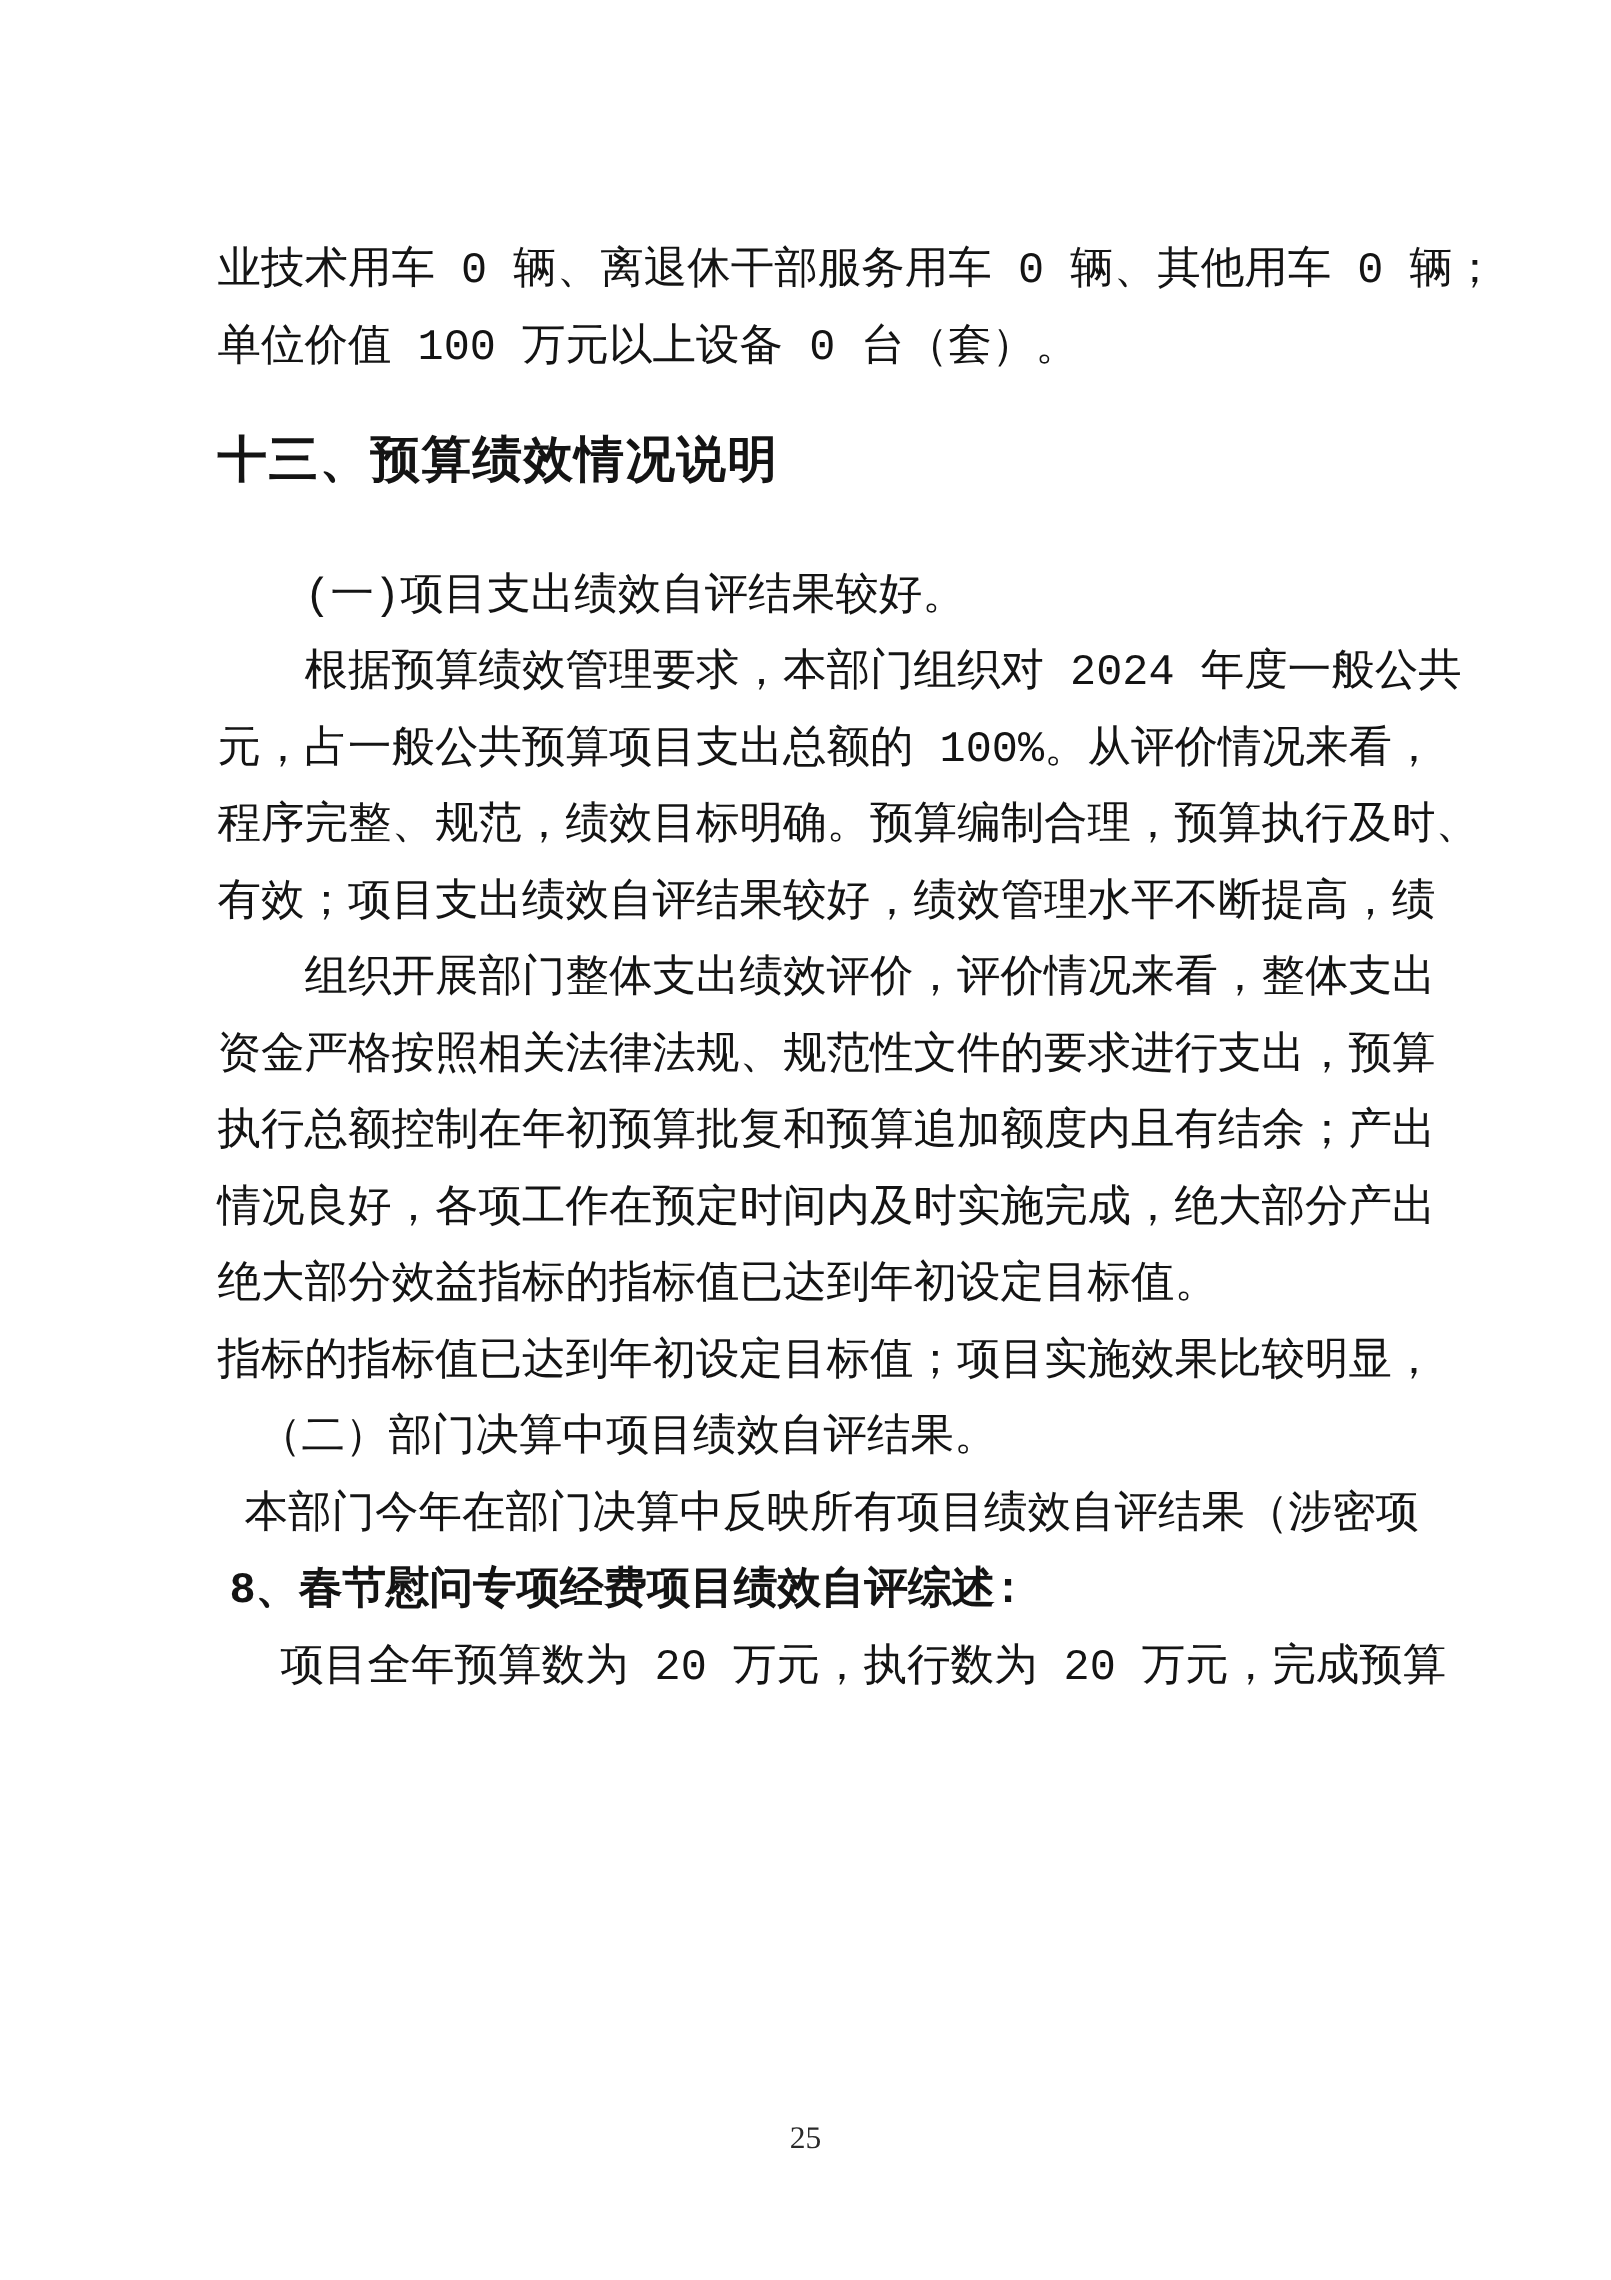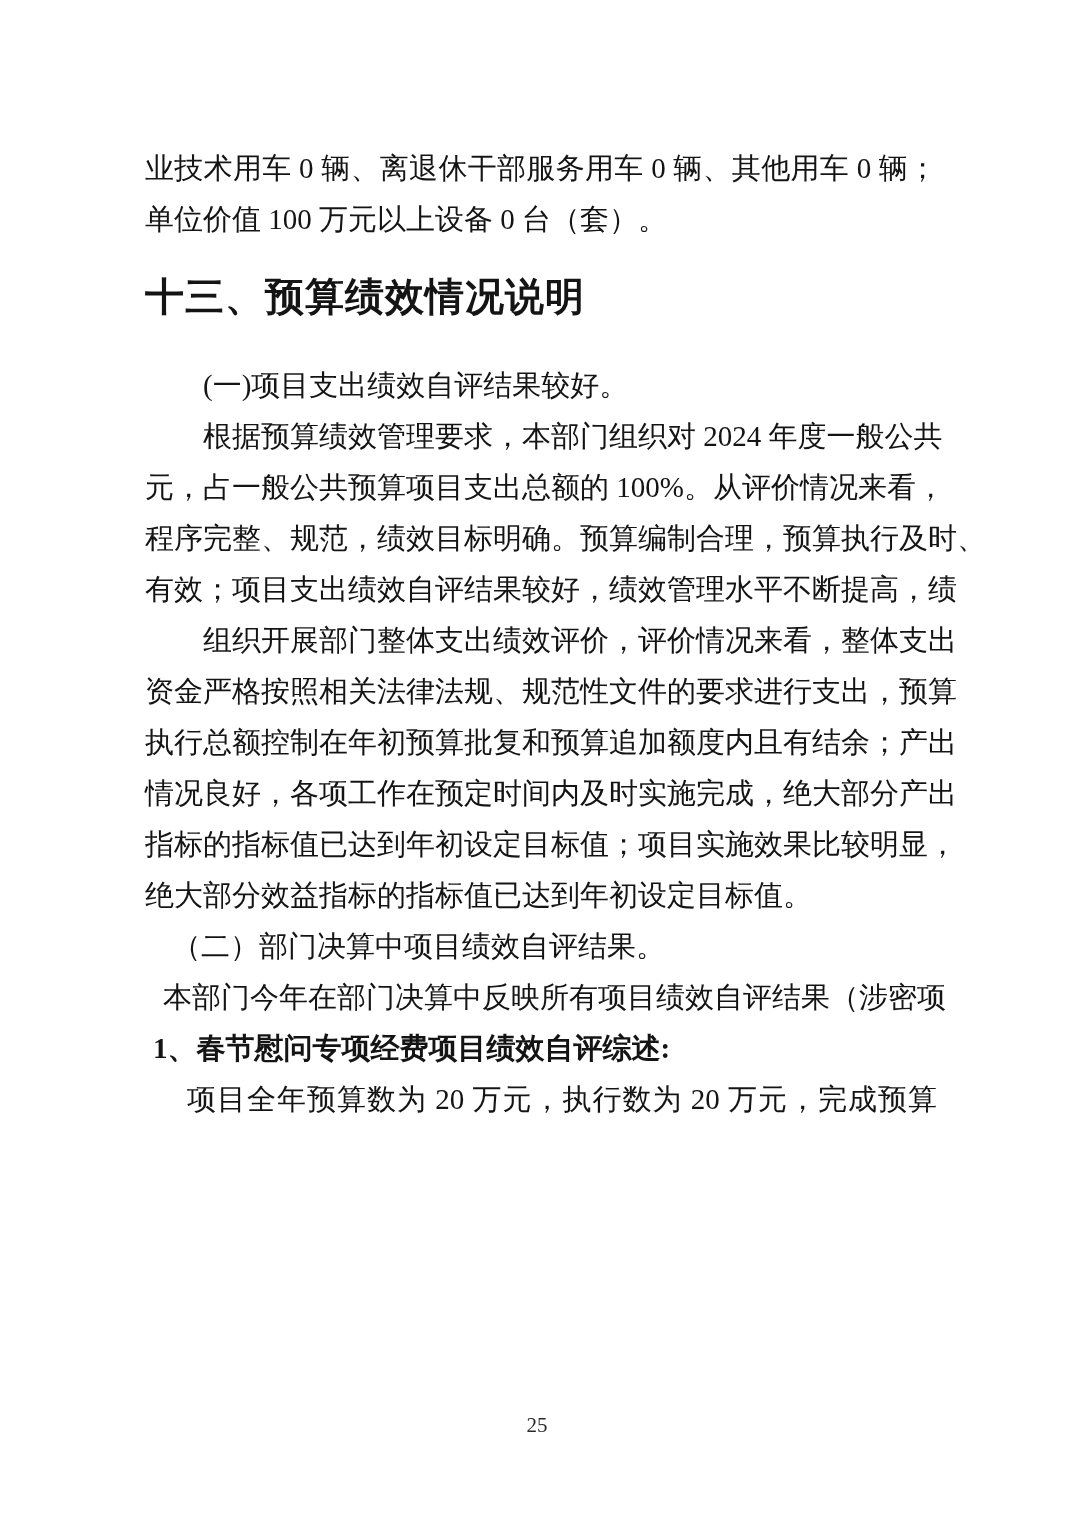--- a/index.html
+++ b/index.html
@@ -12,37 +12,38 @@
     width: 1074px;
     height: 1520px;
     background: #ffffff;
     overflow: hidden;
     color: #141414;
     font-family: "Liberation Serif", "DejaVu Serif", serif;
   }
   .content {
     position: absolute;
     left: 145px;
-    top: 143px;
+    top: 155px;
     width: 792px;
+    font-family: Liberation Mono, monospace;
   }
   .line {
     font-size: 29px;
     line-height: 51px;
     height: 51px;
     white-space: nowrap;
     text-align: justify;
     text-justify: inter-character;
   }
   .line.fill {
     text-align-last: justify;
   }
   .line.heading {
     font-weight: bold;
-    font-size: 39px;
+    font-size: 33px;
     letter-spacing: 1px;
   }
   .line.subheading {
     font-weight: bold;
   }
   .footer {
     position: absolute;
     top: 1385px;
     left: 0;
     width: 100%;
@@ -62,21 +63,21 @@
       <div class="line heading" style="margin-top: 26px;">十三、预算绩效情况说明</div>
       <div class="line body" style="padding-left: 58px; margin-top: 38px;">(一)项目支出绩效自评结果较好。</div>
       <div class="line body fill" style="padding-left: 58px;">根据预算绩效管理要求，本部门组织对 2024 年度一般公共</div>
       <div class="line body fill">元，占一般公共预算项目支出总额的 100%。从评价情况来看，</div>
       <div class="line body fill">程序完整、规范，绩效目标明确。预算编制合理，预算执行及时、</div>
       <div class="line body fill">有效；项目支出绩效自评结果较好，绩效管理水平不断提高，绩</div>
       <div class="line body fill" style="padding-left: 58px;">组织开展部门整体支出绩效评价，评价情况来看，整体支出</div>
       <div class="line body fill">资金严格按照相关法律法规、规范性文件的要求进行支出，预算</div>
       <div class="line body fill">执行总额控制在年初预算批复和预算追加额度内且有结余；产出</div>
       <div class="line body fill">情况良好，各项工作在预定时间内及时实施完成，绝大部分产出</div>
+      <div class="line body">绝大部分效益指标的指标值已达到年初设定目标值。</div>
       <div class="line body fill">指标的指标值已达到年初设定目标值；项目实施效果比较明显，</div>
-      <div class="line body">绝大部分效益指标的指标值已达到年初设定目标值。</div>
       <div class="line body" style="padding-left: 27px;">（二）部门决算中项目绩效自评结果。</div>
       <div class="line body fill" style="padding-left: 18px;">本部门今年在部门决算中反映所有项目绩效自评结果（涉密项</div>
-      <div class="line subheading" style="padding-left: 8px;">1、春节慰问专项经费项目绩效自评综述:</div>
+      <div class="line subheading" style="padding-left: 8px;">8、春节慰问专项经费项目绩效自评综述:</div>
       <div class="line body fill" style="padding-left: 42px;">项目全年预算数为 20 万元，执行数为 20 万元，完成预算</div>
     </div>
   <div class="footer">25</div>
 </div>
 
 </body></html>

